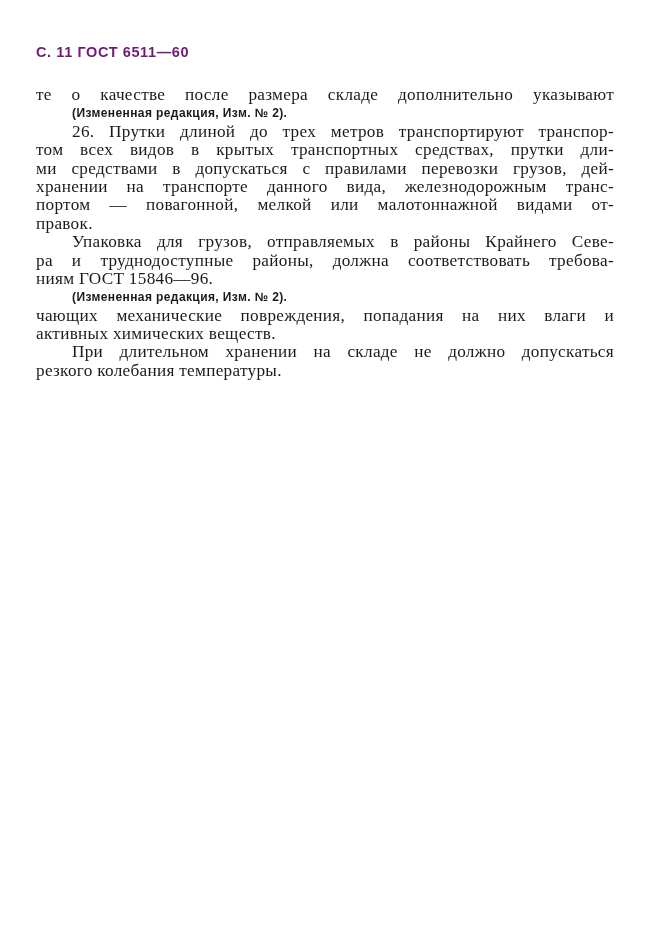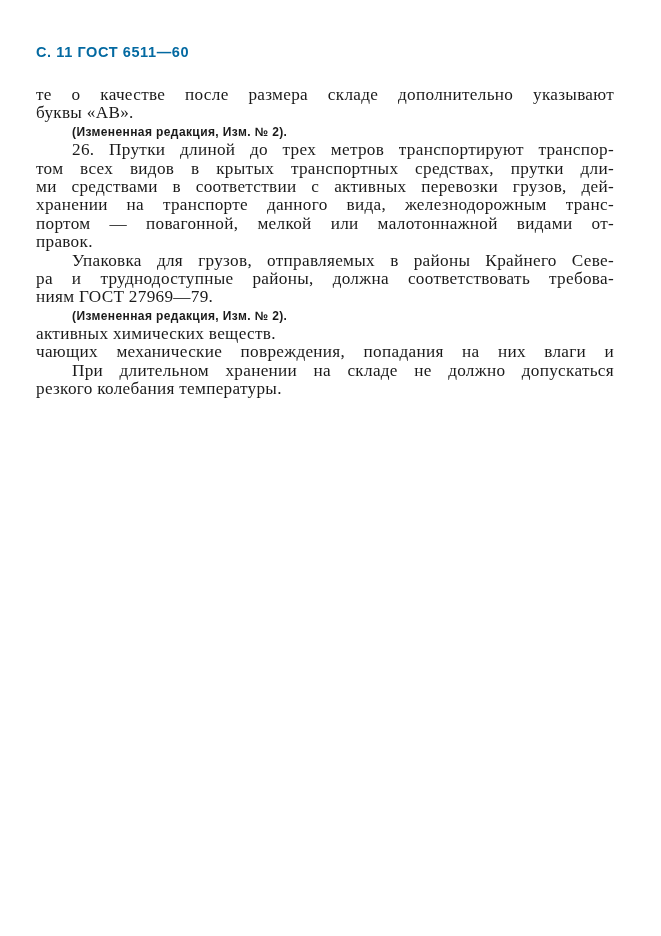--- a/index.html
+++ b/index.html
@@ -16,21 +16,21 @@
       color: #1a1a1a;
     }
     .header {
       position: absolute;
       left: 36px;
       top: 44px;
       font-family: "Liberation Sans", "DejaVu Sans", sans-serif;
       font-weight: bold;
       font-size: 14.5px;
       letter-spacing: 0.6px;
-      color: #0369a1;
+      color: #701a75;
     }
     .page-body {
       position: absolute;
       left: 36px;
       top: 86px;
       width: 578px;
       font-size: 17.2px;
       line-height: 18.4px;
       letter-spacing: 0.3px;
     }
@@ -55,29 +55,28 @@
       text-align-last: left;
     }
   </style>
 </head>
 <body>
 
 <div class="header">С. 11 ГОСТ 6511—60</div>
 
 <div class="page-body">
   <span class="line">те о качестве после размера складе дополнительно указывают</span>
-  <span class="line last">буквы «АВ».</span>
   <span class="line indent bold">(Измененная редакция, Изм. № 2).</span>
   <span class="line indent">26. Прутки длиной до трех метров транспортируют транспор-</span>
   <span class="line">том всех видов в крытых транспортных средствах, прутки дли-</span>
-  <span class="line">ми средствами в соответствии с активных перевозки грузов, дей-</span>
+  <span class="line">ми средствами в допускаться с правилами перевозки грузов, дей-</span>
   <span class="line">хранении на транспорте данного вида, железнодорожным транс-</span>
   <span class="line">портом — повагонной, мелкой или малотоннажной видами от-</span>
   <span class="line last">правок.</span>
   <span class="line indent">Упаковка для грузов, отправляемых в районы Крайнего Севе-</span>
   <span class="line">ра и труднодоступные районы, должна соответствовать требова-</span>
-  <span class="line last">ниям ГОСТ 27969—79.</span>
+  <span class="line last">ниям ГОСТ 15846—96.</span>
   <span class="line indent bold">(Измененная редакция, Изм. № 2).</span>
+  <span class="line">чающих механические повреждения, попадания на них влаги и</span>
   <span class="line last">активных химических веществ.</span>
-  <span class="line">чающих механические повреждения, попадания на них влаги и</span>
   <span class="line indent">При длительном хранении на складе не должно допускаться</span>
   <span class="line last">резкого колебания температуры.</span>
 </div>
 
 </body></html>

